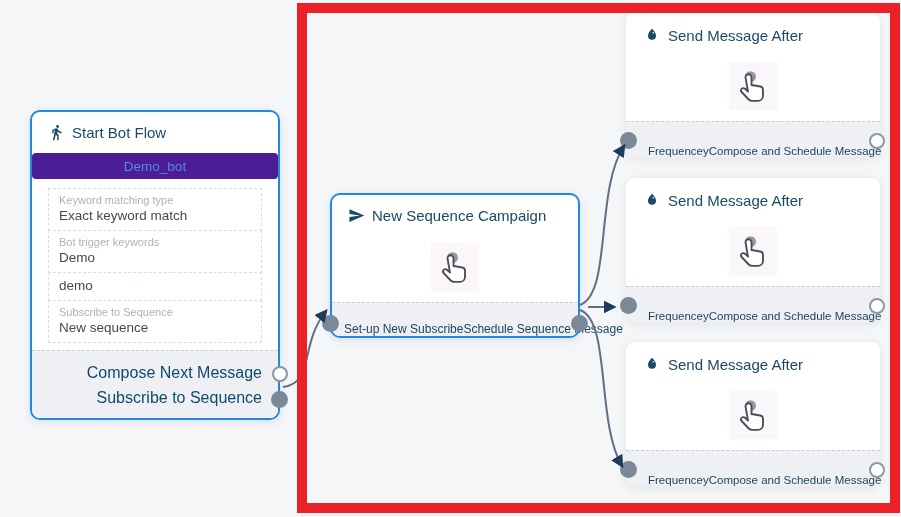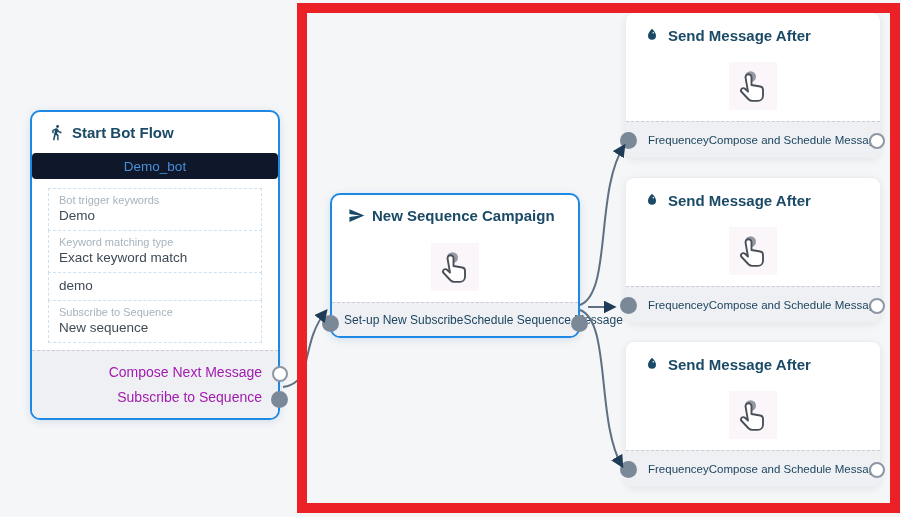--- a/index.html
+++ b/index.html
@@ -22,57 +22,57 @@
     border: 2px solid #1e88e5;
     border-radius: 10px;
     box-shadow: 0 2px 8px rgba(30,90,150,.14);
   }
   .node.plain {
     border: 1px solid #ebedf0;
     border-radius: 9px;
     box-shadow: 0 2px 8px rgba(0,0,0,.07);
   }
   .node-header { display: flex; align-items: center; gap: 7px; padding: 12px 16px 8px; }
-  .node-title { font-size: 15px; font-weight: 700; color: #1a4a66; white-space: nowrap; }
+  .node-title { font-size: 15px; font-weight: 400; color: #1a4a66; white-space: nowrap; }
   .hicon { width: 17px; height: 17px; flex: 0 0 auto; display: inline-flex; }
 
   .node-footer {
     margin-top: auto;
     background: #eef0f3;
     border-top: 1px dashed #c9ced5;
     border-radius: 0 0 8px 8px;
     position: relative;
   }
 
   
   #start-node { left: 30px; top: 110px; width: 250px; height: 310px; }
   .bot-pill {
     margin: 4px 0 0; height: 26px; border-radius: 4px;
-    background: #0f172a; color: #4a8fd8; font-size: 13.5px;
+    background: #4c1d95; color: #4a8fd8; font-size: 13.5px;
     display: flex; align-items: center; justify-content: center;
     cursor: pointer;
   }
   .fields { margin: 10px 16px 0; }
   .field { border: 1px dashed #cfe0f1; padding: 4px 10px 5px; margin-top: -1px; background: #fff; }
   .field-label { font-size: 11px; color: #a8b3bc; line-height: 14px; }
   .field-value { font-size: 13.5px; color: #3f4a54; line-height: 18px; }
   #start-node .node-footer { height: 68px; padding: 9px 16px 0; text-align: right; }
-  .out-row { font-size: 14px; color: #a21caf; line-height: 25px; white-space: nowrap; }
+  .out-row { font-size: 16px; color: #0c4a6e; line-height: 25px; white-space: nowrap; }
 
   
   .port { position: absolute; width: 17px; height: 17px; border-radius: 50%; z-index: 6; cursor: pointer; }
   .port.filled { background: #7b8898; }
   .port.open { width: 16px; height: 16px; background: #fff; border: 2.5px solid #8d97a3; }
 
   
   #sequence-node { left: 330px; top: 193px; width: 250px; height: 145px; }
   .body-tap { flex: 1; display: flex; align-items: center; justify-content: center; }
   .tap-box { width: 48px; height: 48px; background: #faf6fa; display: flex; align-items: center; justify-content: center; cursor: pointer; }
   .row-footer {
-    height: 34px; display: flex; align-items: center;
+    height: 34px; display: flex; align-items: flex-end;
     justify-content: space-between; padding: 0 12px;
     font-size: 12px; color: #1d4560; white-space: nowrap;
   }
 
   
   .send-node { left: 625px; width: 256px; height: 146px; }
   #send-node-0 { top: 12px; }
   #send-node-1 { top: 177px; }
   #send-node-2 { top: 341px; }
   .send-node .node-header { padding: 14px 18px 6px; }
@@ -109,26 +109,26 @@
             <path fill="#1a4a66" d="M13.5 5.5c1.1 0 2-.9 2-2s-.9-2-2-2-2 .9-2 2 .9 2 2 2zM9.8 8.9L7 23h2.1l1.8-8 2.1 2v6h2v-7.5l-2.1-2 .6-3C14.8 12 16.8 13 19 13v-2c-1.9 0-3.5-1-4.3-2.4l-1-1.6c-.4-.6-1-1-1.7-1-.3 0-.5.1-.8.1L6 8.3V13h2V9.6l1.8-.7z"></path>
           </svg>
       </span>
       <span class="node-title">Start Bot Flow</span>
     </div>
 
     <div class="bot-pill">Demo_bot</div>
 
     <div class="fields">
       <div class="field">
+        <div class="field-label">Keyword matching type</div>
+        <div class="field-value">Exact keyword match</div>
+      </div>
+      <div class="field">
         <div class="field-label">Bot trigger keywords</div>
         <div class="field-value">Demo</div>
-      </div>
-      <div class="field">
-        <div class="field-label">Keyword matching type</div>
-        <div class="field-value">Exact keyword match</div>
       </div>
       <div class="field">
         <div class="field-value">demo</div>
       </div>
       <div class="field">
         <div class="field-label">Subscribe to Sequence</div>
         <div class="field-value">New sequence</div>
       </div>
     </div>
 

